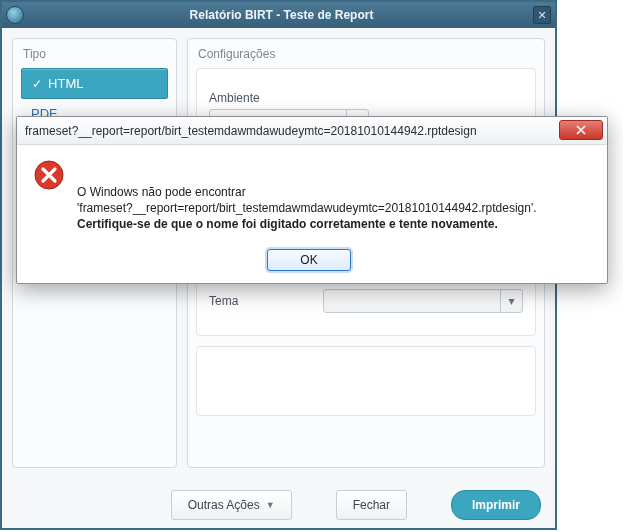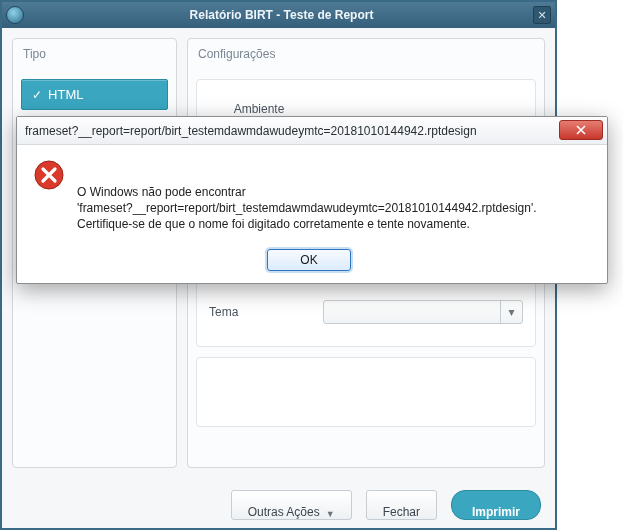--- a/index.html
+++ b/index.html
@@ -63,21 +63,21 @@
   }
   .panel {
     border: 1px solid #d3d8dc;
     border-radius: 4px;
     background: #fbfcfd;
     padding: 6px 8px 10px 8px;
   }
   .panel-title {
     color: #7a8793;
     font-size: 12px;
-    margin: 2px 0 18px 2px;
+    margin: 2px 0 7px 2px;
   }
   .sidebar {
     width: 165px;
     height: 430px;
   }
   .type-list { margin-top: 4px; }
   .type-item {
     padding: 7px 10px;
     font-size: 13px;
     cursor: pointer;
@@ -112,21 +112,21 @@
     display: flex;
     align-items: center;
     gap: 14px;
     margin: 8px 0;
   }
   .field-label {
     width: 100px;
     color: #4b5560;
     font-size: 12px;
   }
-  .field-label.top { align-self: flex-start; margin-top: 4px; text-align: center; }
+  .field-label.top { align-self: flex-start; margin-top: 4px; }
   .select {
     display: inline-flex;
     align-items: center;
     border: 1px solid #c6ced4;
     background: linear-gradient(#ffffff, #f0f3f5);
     border-radius: 3px;
     height: 24px;
     min-width: 160px;
     padding: 0 26px 0 8px;
     position: relative;
@@ -158,22 +158,23 @@
   .btn {
     height: 30px;
     padding: 0 16px;
     border: 1px solid #c6ced4;
     background: linear-gradient(#ffffff, #eef1f3);
     border-radius: 3px;
     font-size: 12px;
     color: #3c4650;
     cursor: pointer;
     display: inline-flex;
-    align-items: flex-end;
+    align-items: center;
     gap: 6px;
+    margin-left: 30px;
   }
   .btn .caret-sm { font-size: 9px; color: #6a7580; }
   .btn.primary {
     background: #3aa6c0;
     border-color: #2a8ba3;
     color: #fff;
     font-weight: bold;
     padding: 0 20px;
     border-radius: 14px;
   }
@@ -224,21 +225,21 @@
   .error-icon {
     width: 32px; height: 32px; flex-shrink: 0;
   }
   .error-msg {
     font-size: 12px;
     color: #222;
     line-height: 1.35;
   }
   .error-msg .l1 { display: block; margin-top: 25px; }
   .error-msg .l2 { display: block; }
-  .error-msg .l3 { display: block; }
+  .error-msg .l3 { display: block; font-weight: bold; }
   .error-footer {
     display: flex;
     justify-content: center;
     padding: 8px 20px 12px 14px;
   }
   .ok-btn {
     height: 22px;
     min-width: 84px;
     border: 1px solid #2f76bf;
     background: linear-gradient(#f7fbff, #dcebfb);

